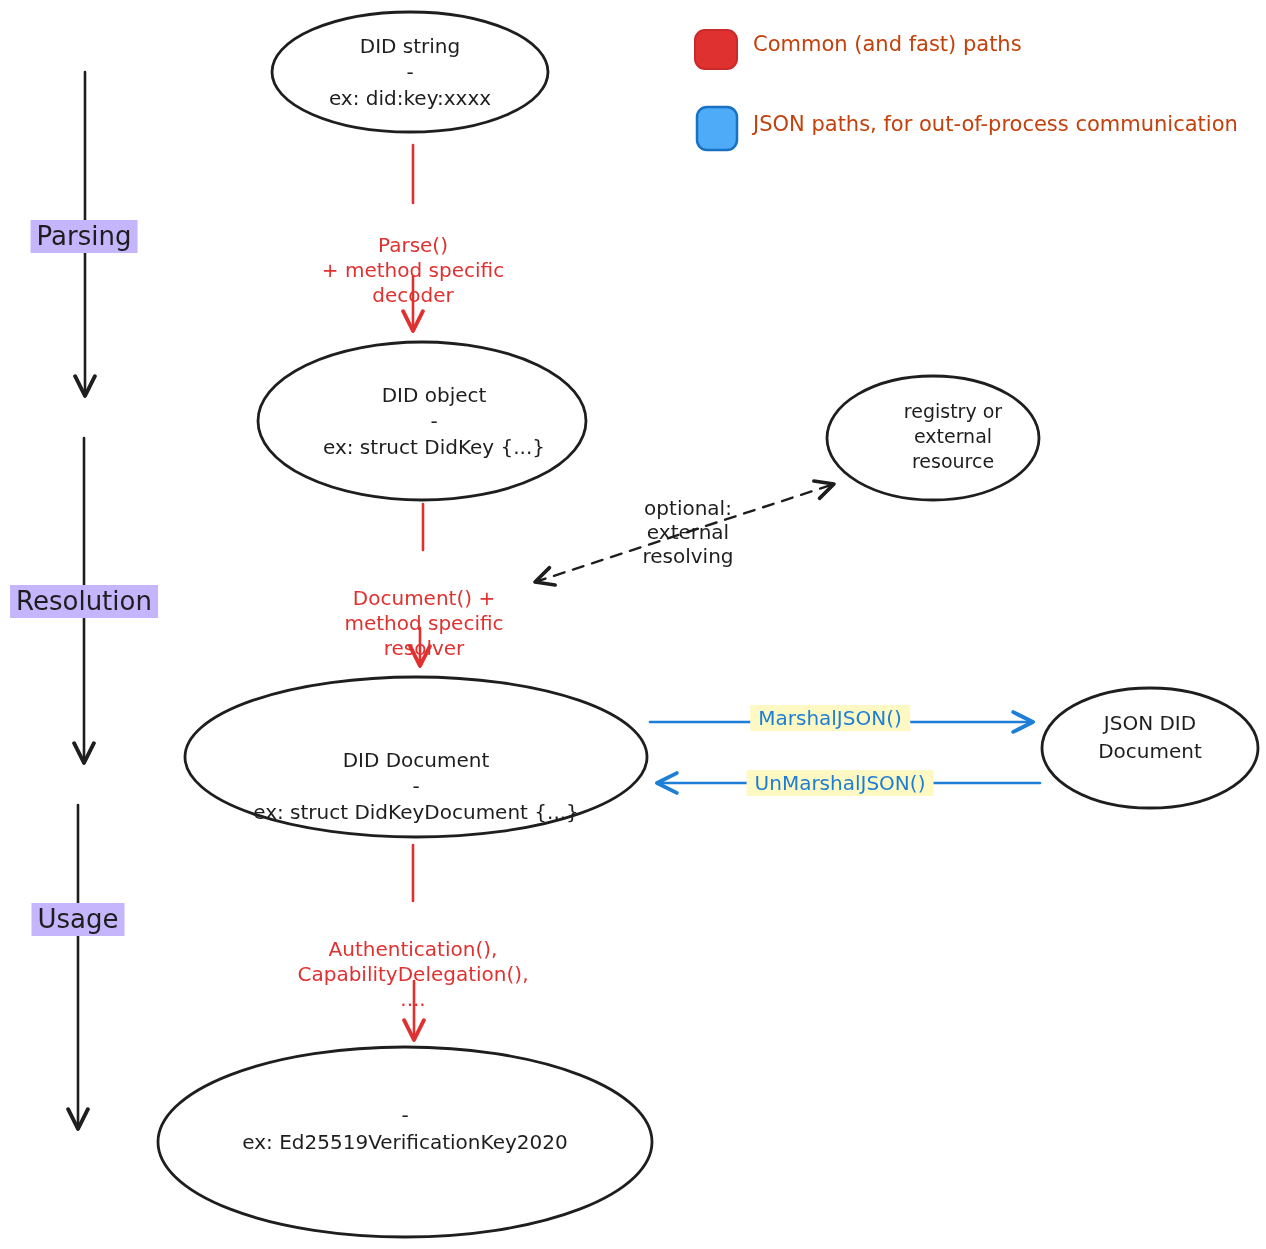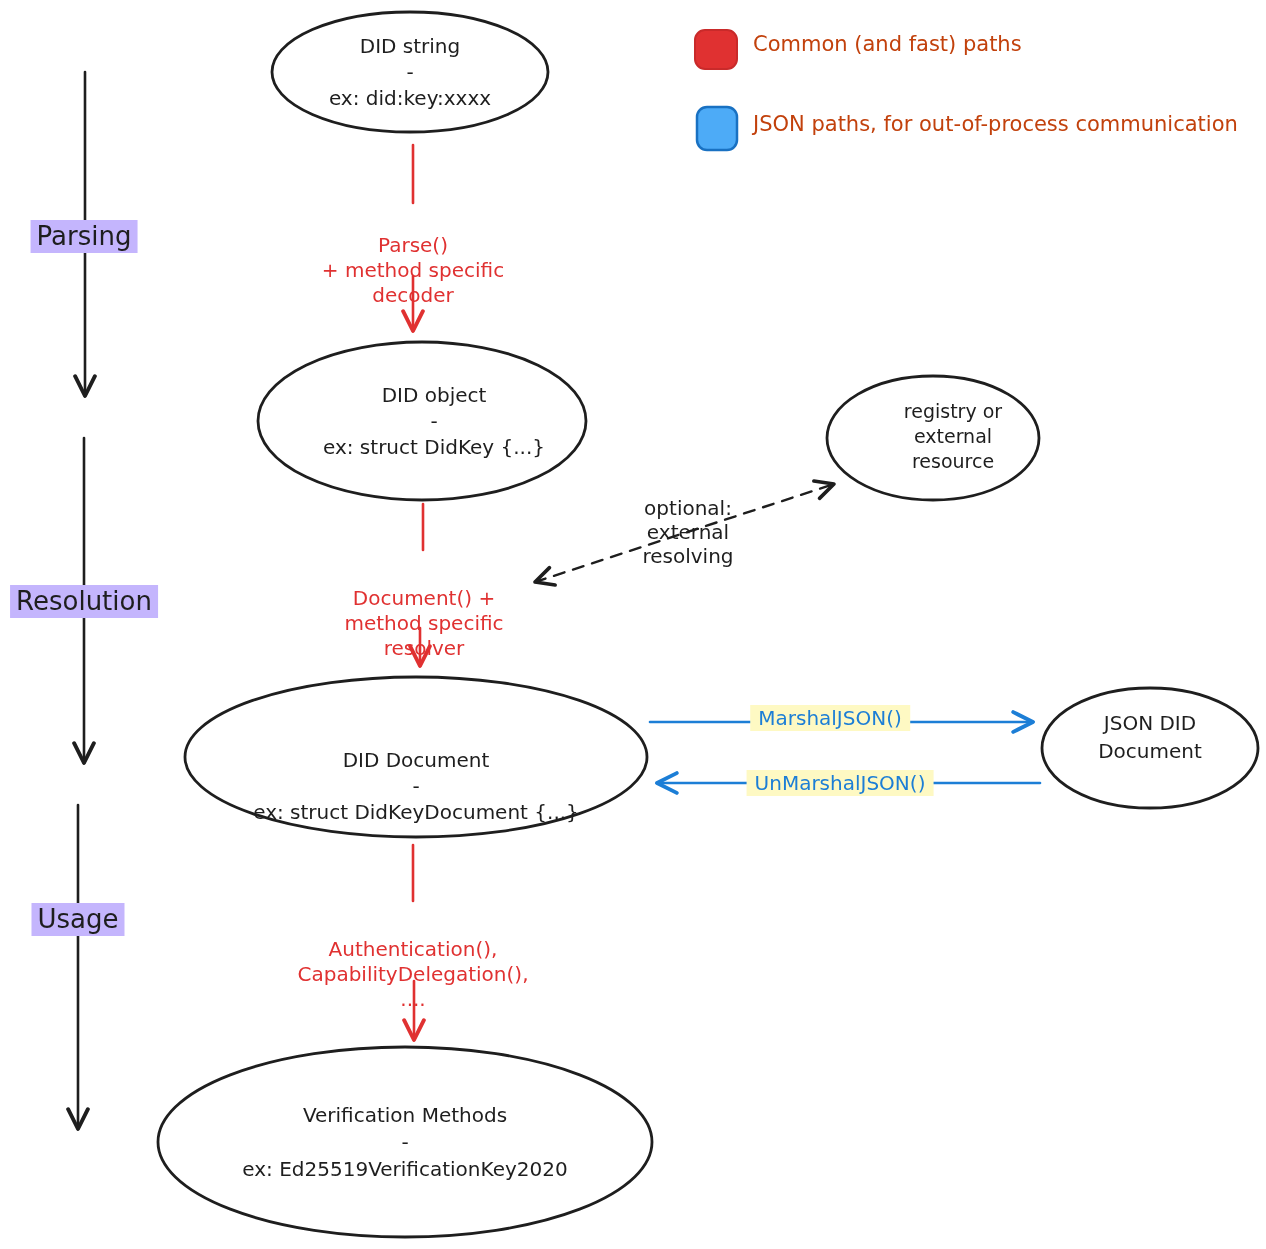--- a/index.html
+++ b/index.html
@@ -114,21 +114,20 @@
     <span>-</span>
     <span>ex: struct DidKeyDocument {...}</span>
   </div>
 
   <div class="label" style="left:1150px;top:709px;line-height:28px;">
     <span>JSON DID</span>
     <span>Document</span>
   </div>
 
   <div class="label" style="left:405px;top:1102px;line-height:27px;">
-    <span>Verification Methods</span>
     <span>-</span>
     <span>ex: Ed25519VerificationKey2020</span>
   </div>
 
   <div class="label red-label" style="left:413px;top:200px;">
     <span>Parse()</span>
     <span>+ method specific</span>
     <span>decoder</span>
   </div>
 

